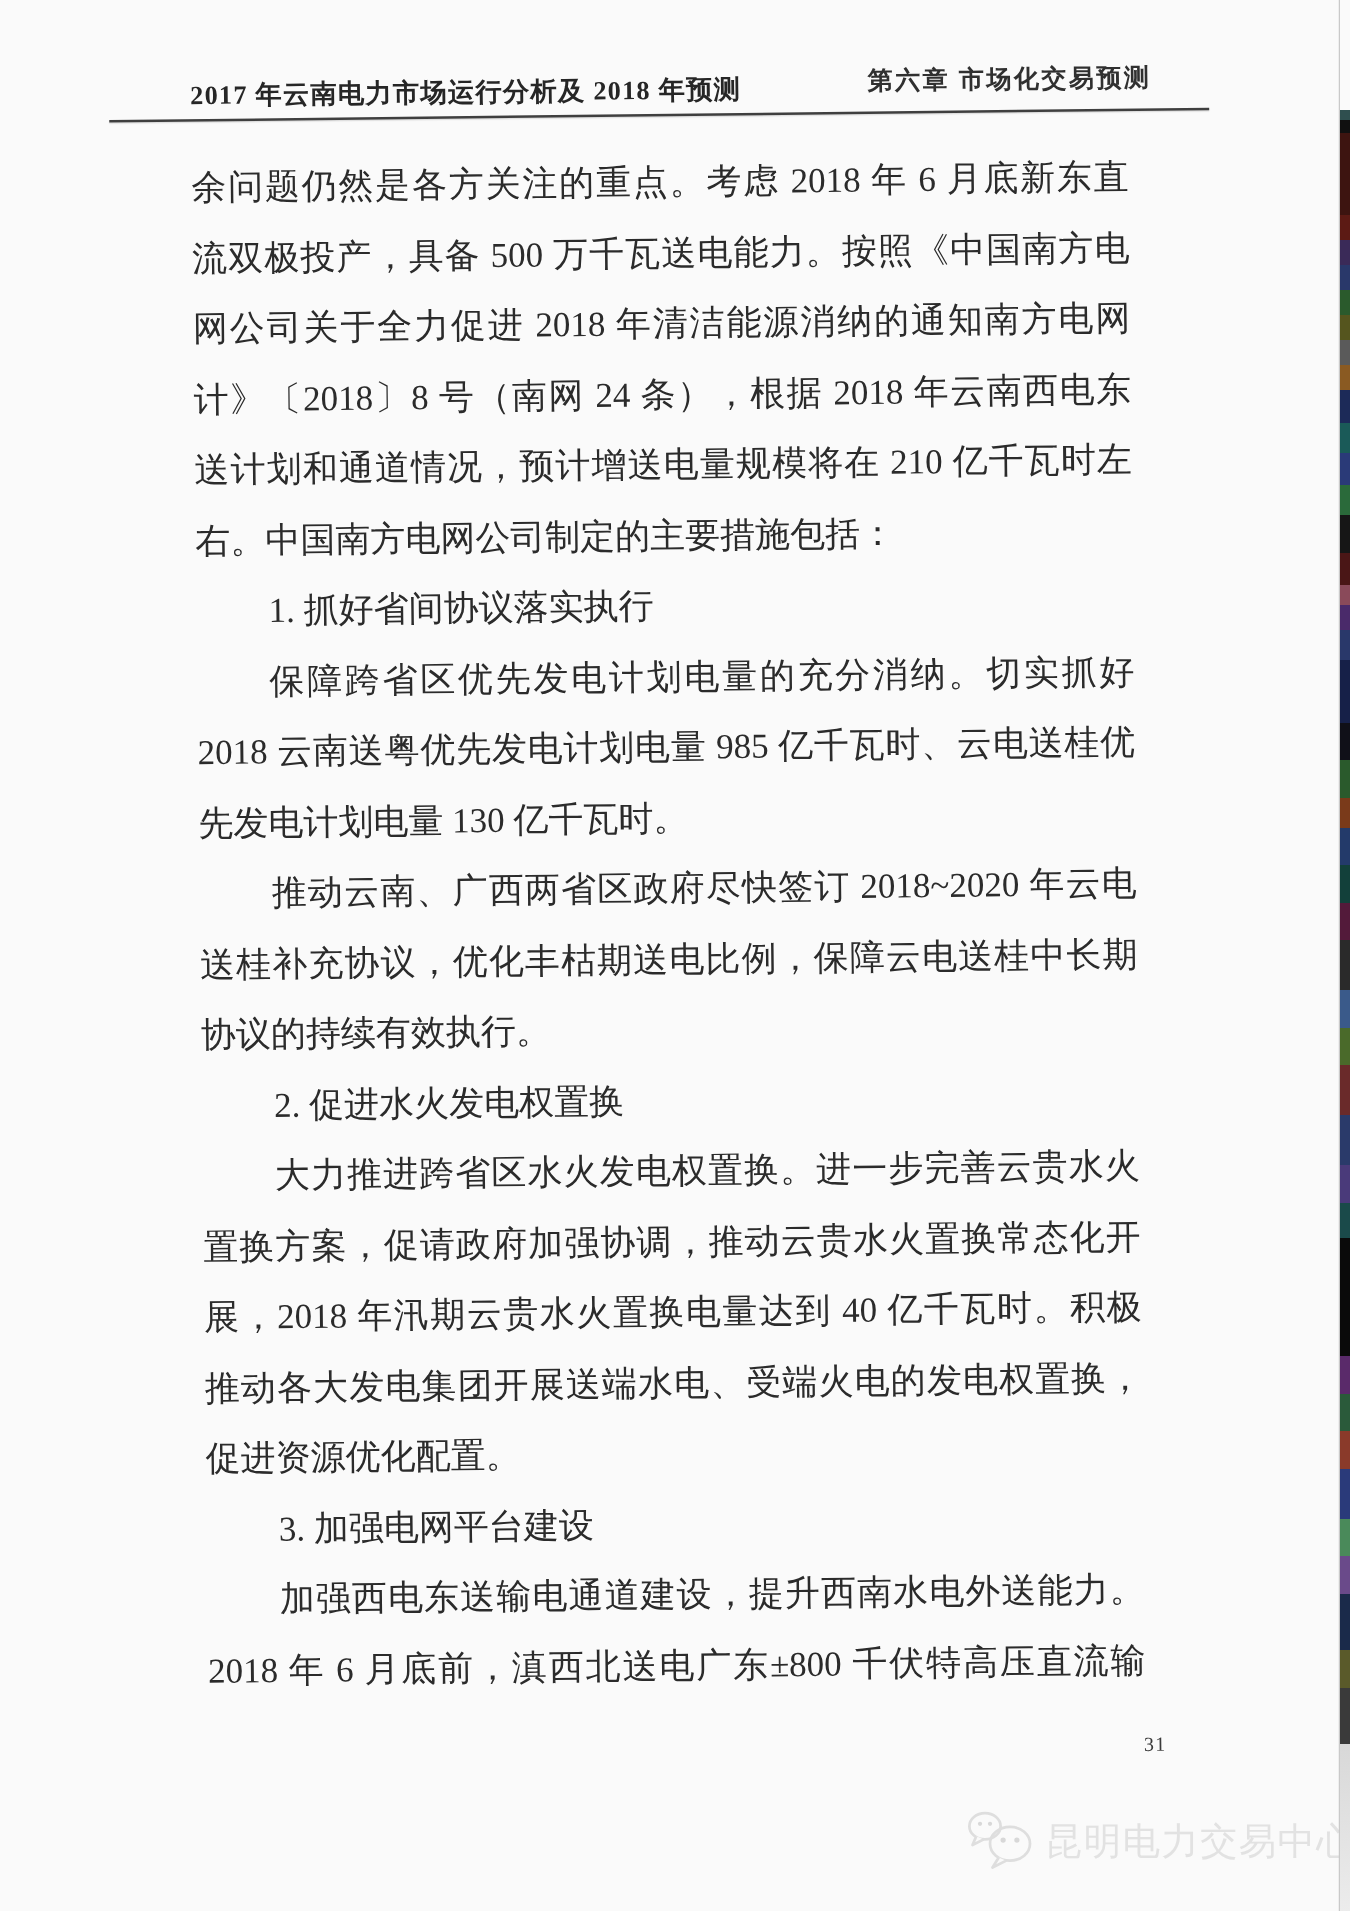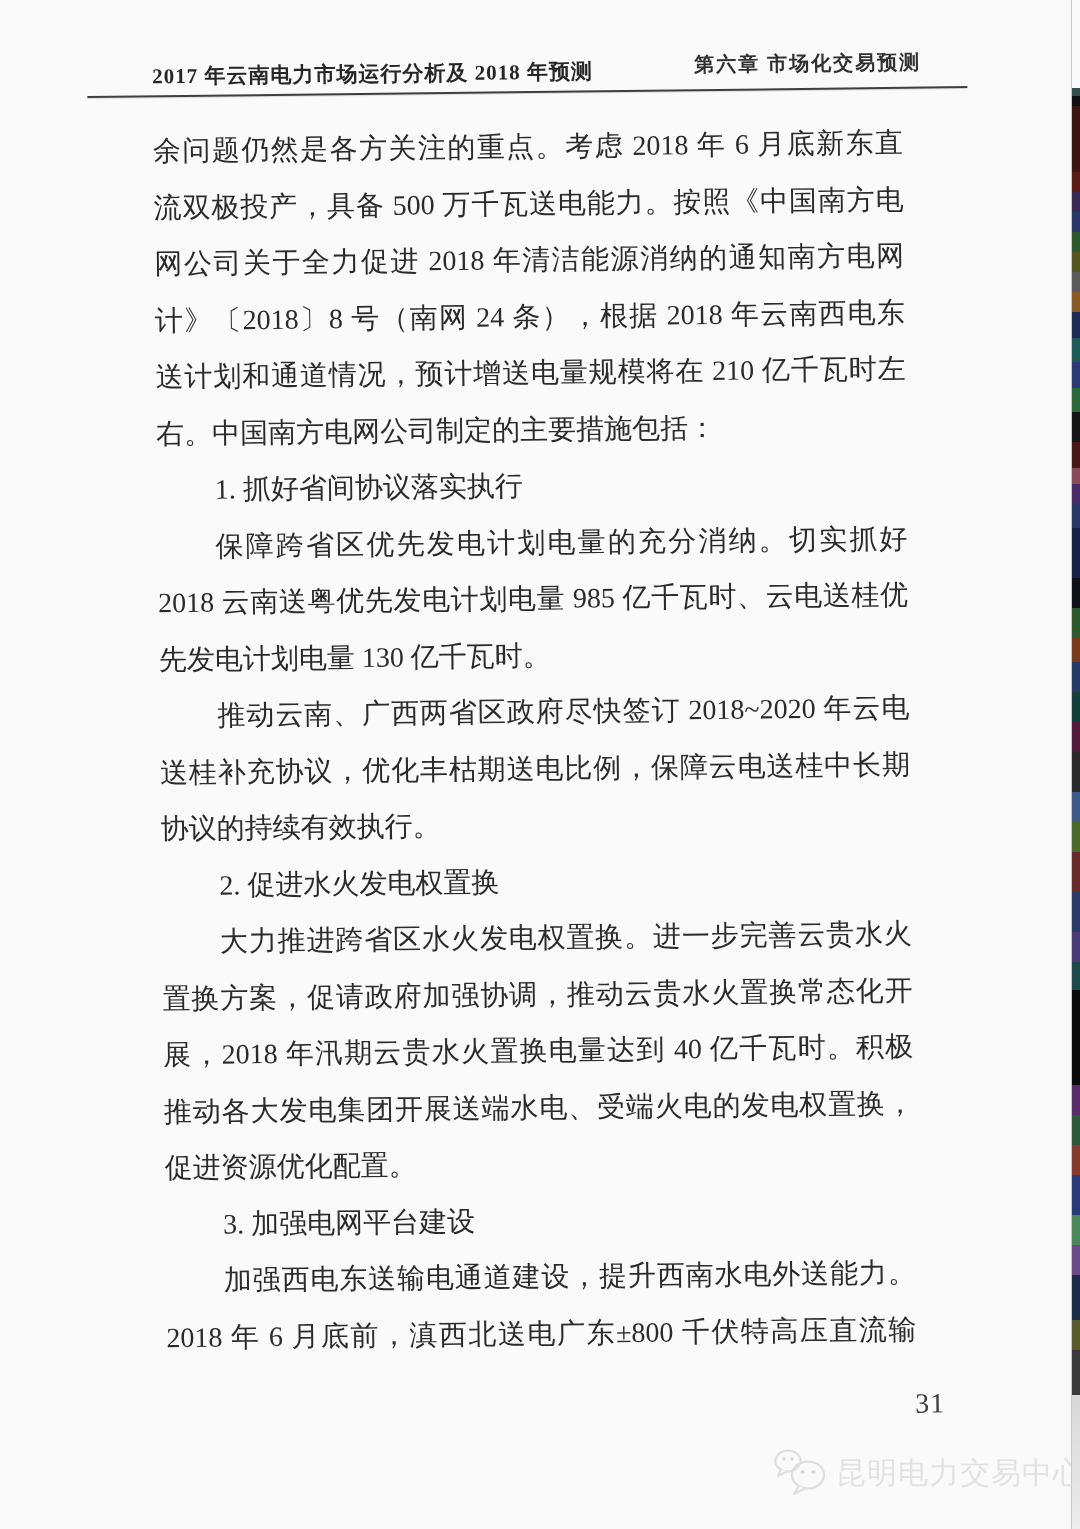--- a/index.html
+++ b/index.html
@@ -32,21 +32,21 @@
     position:absolute; left:160px; top:119px; width:750px;
   }
   .line {
     font-size:28px; line-height:56.5px; height:56.5px;
     overflow:hidden; white-space:normal; color:#2b2b2b;
   }
   .line.justify { text-align:justify; text-align-last:justify; }
   .line.indent  { padding-left:58px; }
   .page-number {
     position:absolute; left:908px; top:1392px;
-    font-size:28px; color:#3a3a3a; letter-spacing:1px;
+    font-size:16px; color:#3a3a3a; letter-spacing:1px;
   }
   
   .watermark {
     position:absolute; left:774px; top:1448px;
     display:flex; align-items:center; gap:8px;
     color:#e2e2e2;
   }
   .watermark-text {
     font-family:"Liberation Sans","DejaVu Sans",sans-serif;
     font-size:30px; letter-spacing:1px; color:#e2e2e2; white-space:nowrap;

